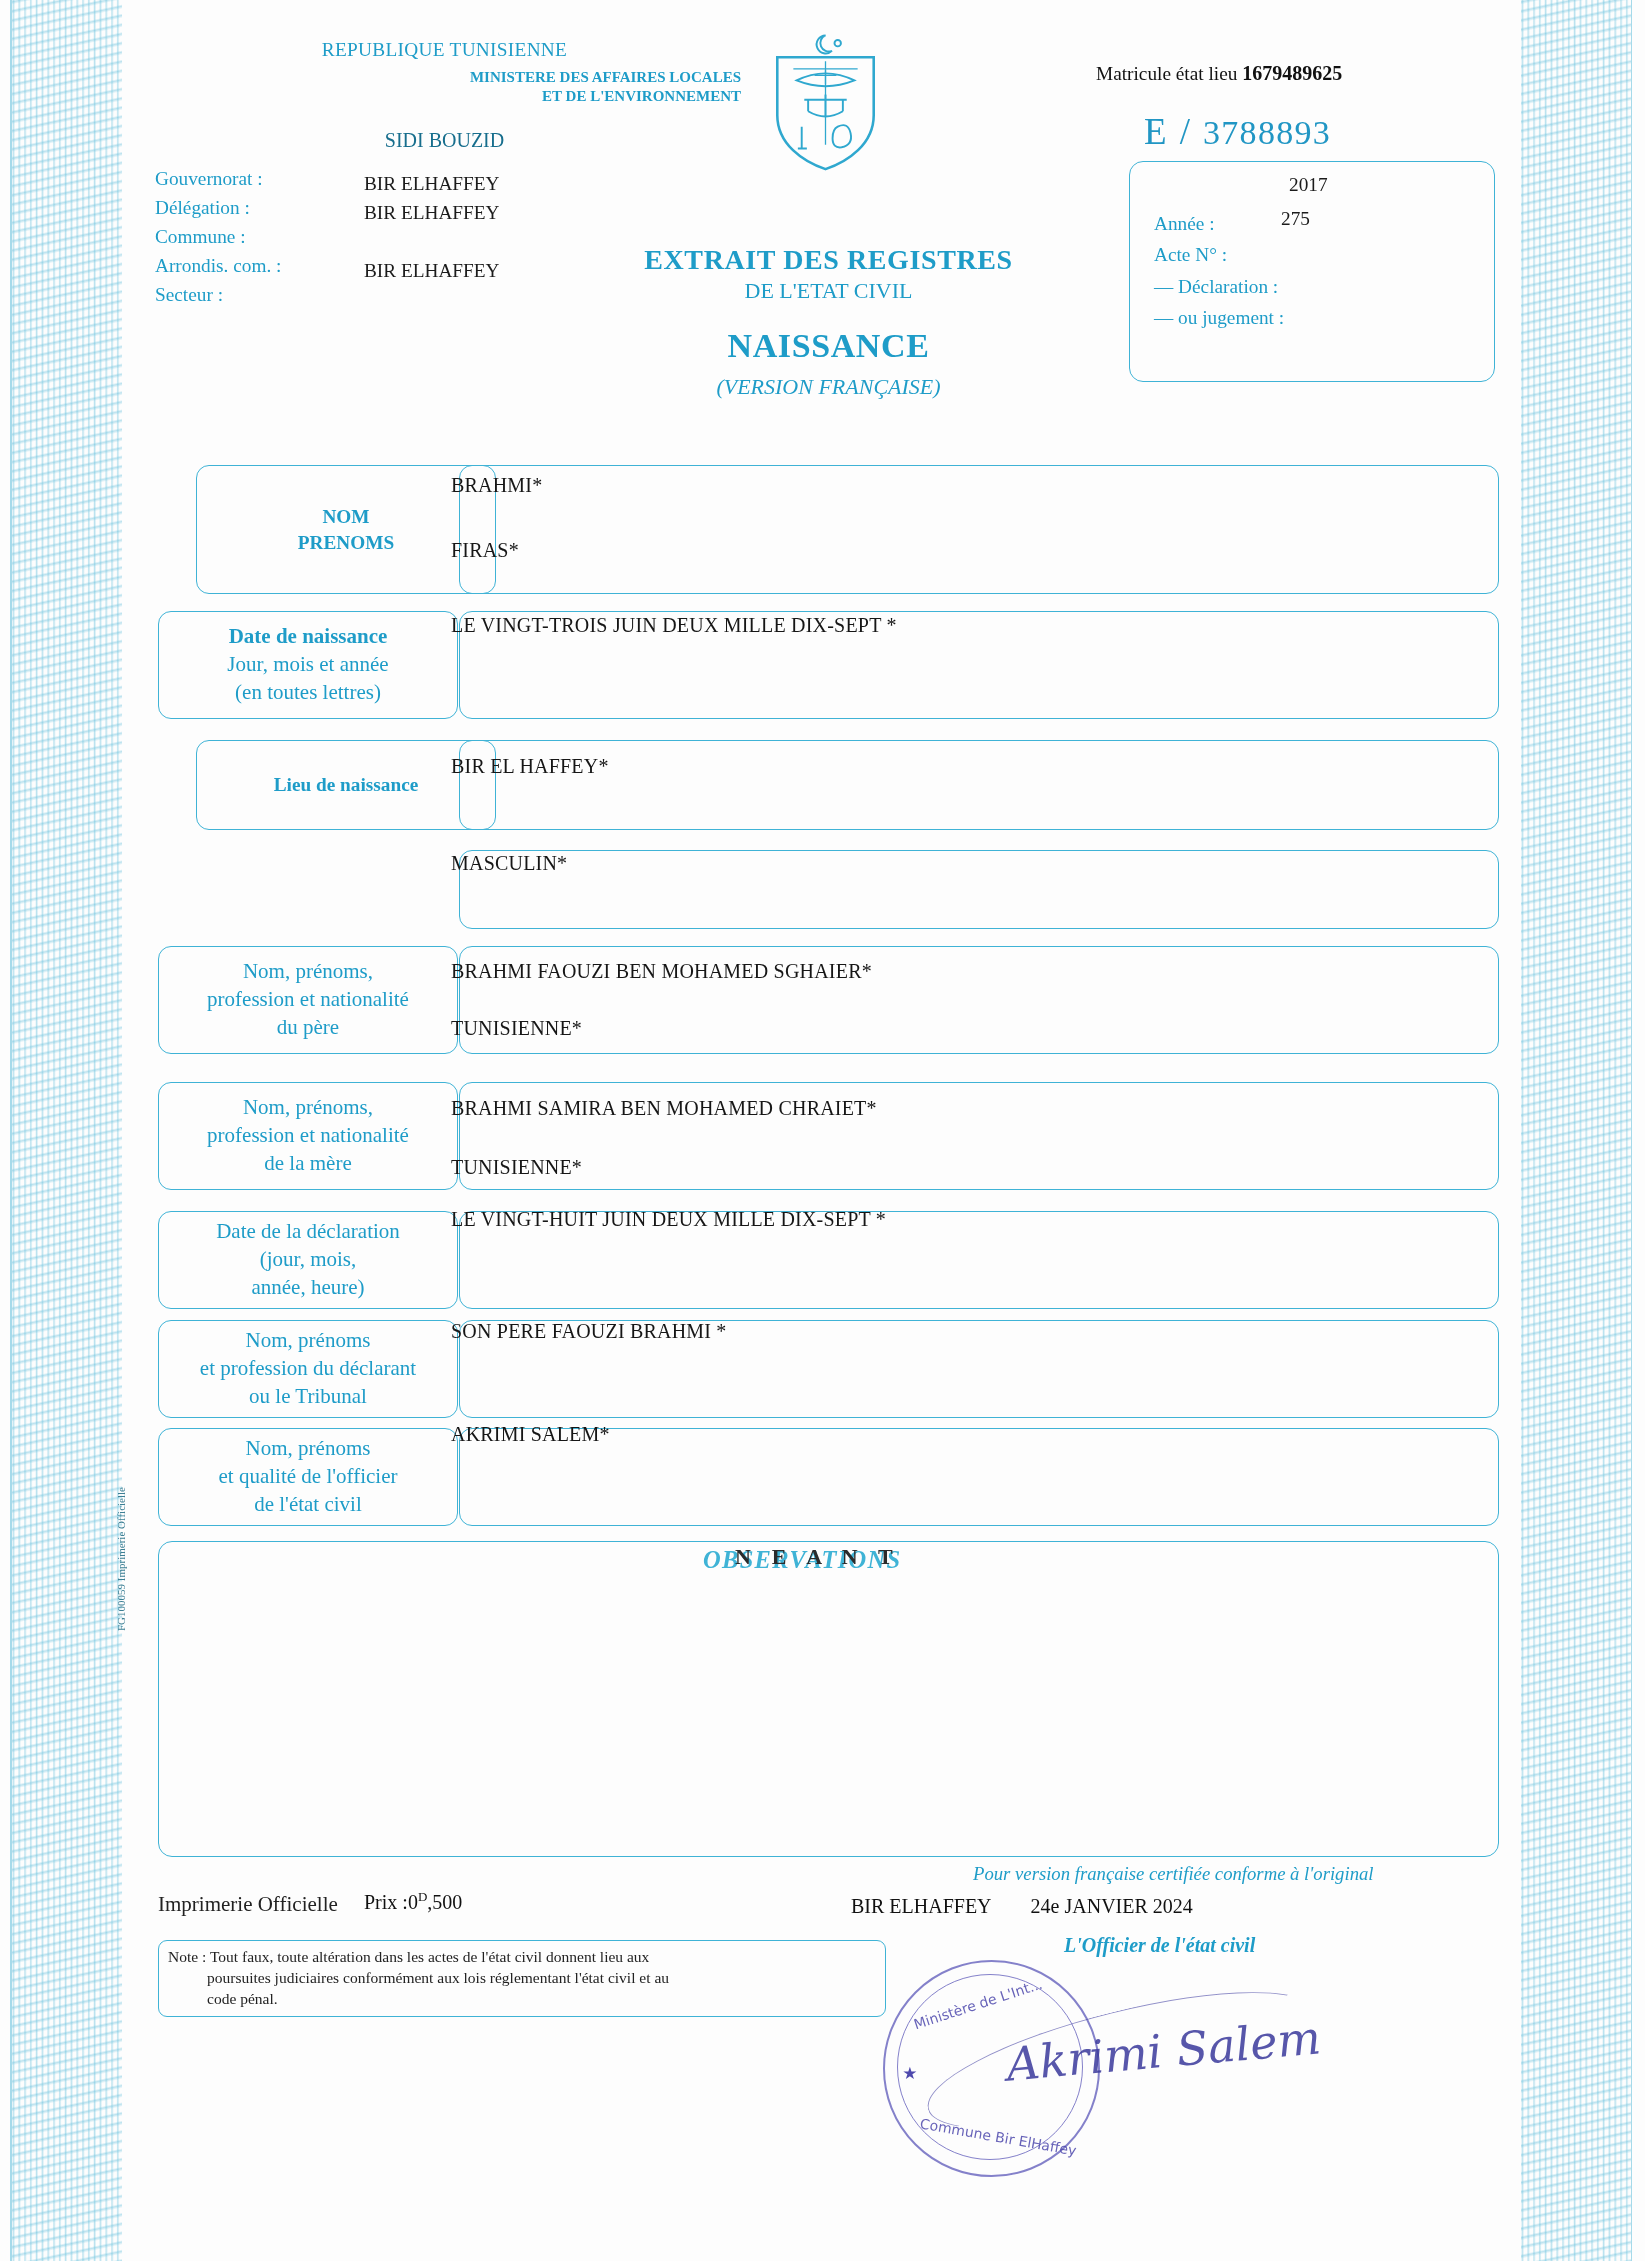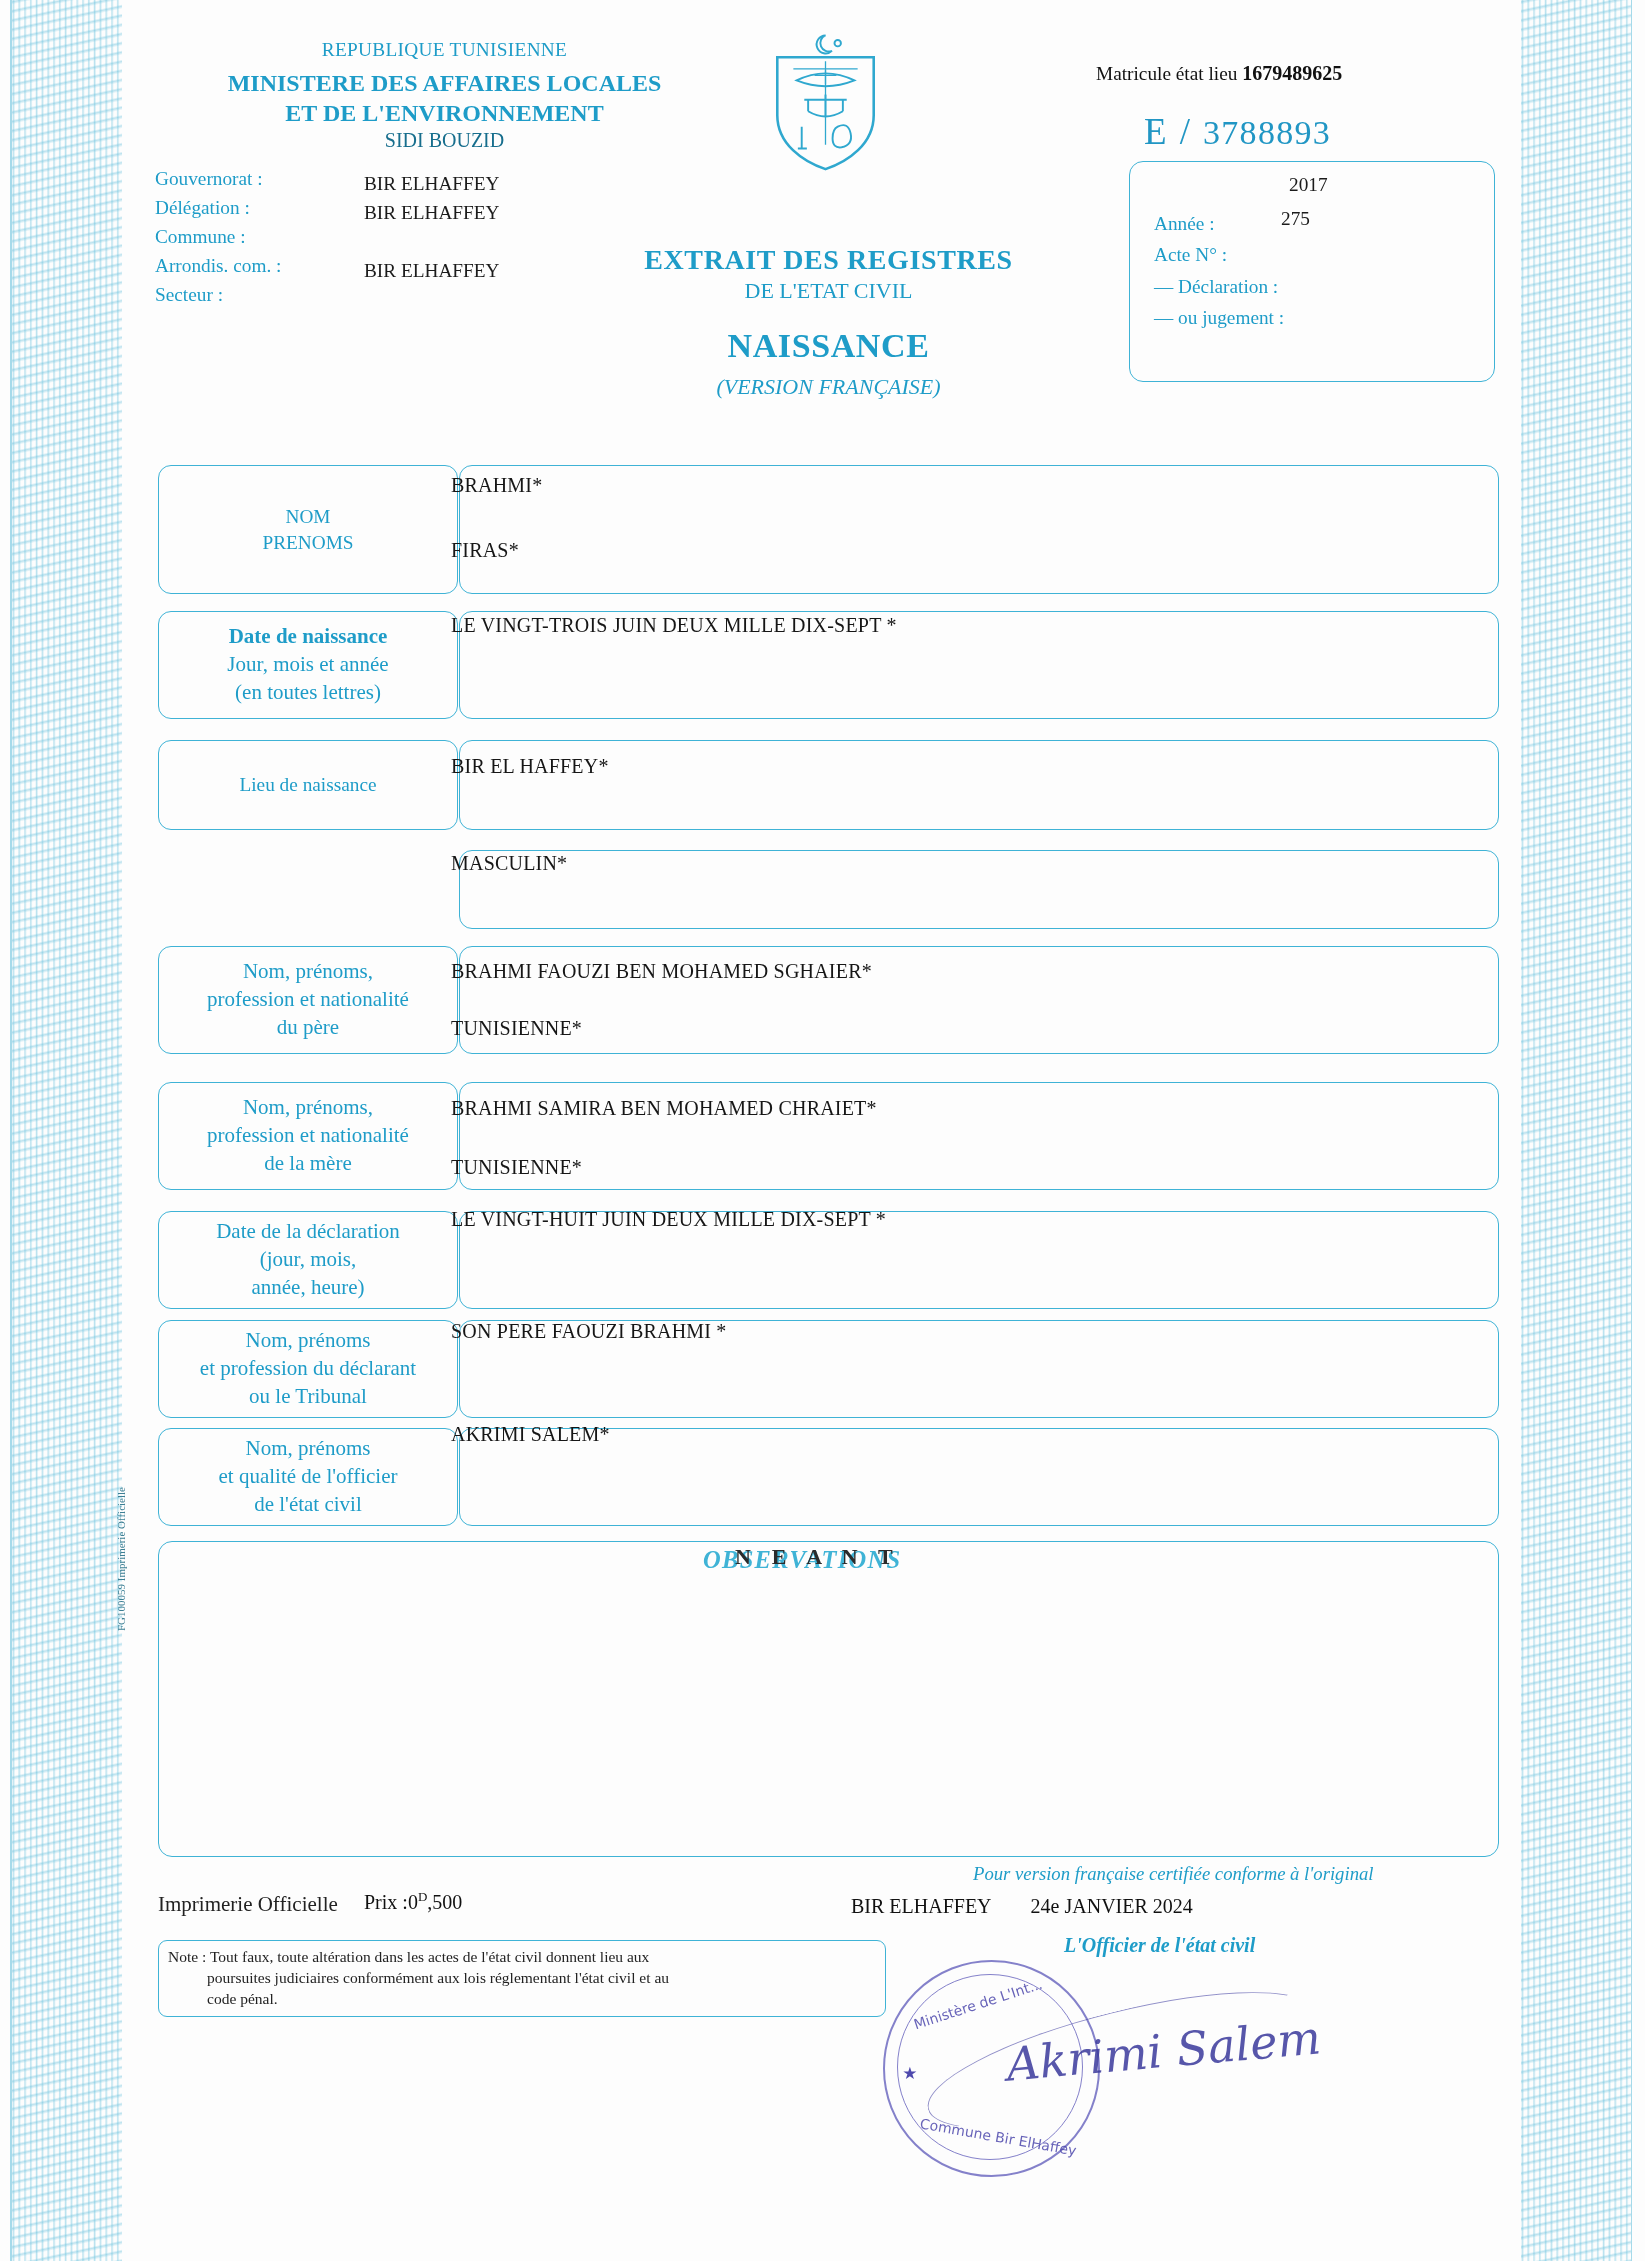--- a/index.html
+++ b/index.html
@@ -68,22 +68,22 @@
     width: 335px;
     text-align: center;
     font-size: 19.3px;
     color: #1e9cc8;
     letter-spacing: 0.3px;
   }
   .hdr-min {
     position: absolute;
     left: 148px; top: 68px;
     width: 593px;
-    text-align: center;
-    font-size: 24px;
+    text-align: right;
+    font-size: 15px;
     font-weight: bold;
     color: #1e9cc8;
     line-height: 1.25;
   }
   .hdr-gov-city {
     position: absolute;
     left: 277px; top: 129px;
     width: 335px;
     text-align: center;
     font-size: 20px;
@@ -211,21 +211,21 @@
     box-sizing: border-box;
     display: flex;
     align-items: center;
     justify-content: center;
     text-align: center;
     color: #1e9cc8;
     font-size: 21px;
     line-height: 1.32;
     padding: 2.6px 6.4px;
   }
-  .cell-label.bold { font-weight: normal; font-size: 19.3px; }
+  .cell-label.bold { font-weight: bold; font-size: 19.3px; margin-left: 38px; }
   .cell-value {
     position: absolute;
     border: 1.3px solid #3fb3d6;
     border-radius: 13px;
     box-sizing: border-box;
   }
   .vtext {
     position: absolute;
     font-size: 20px;
     color: #161616;

